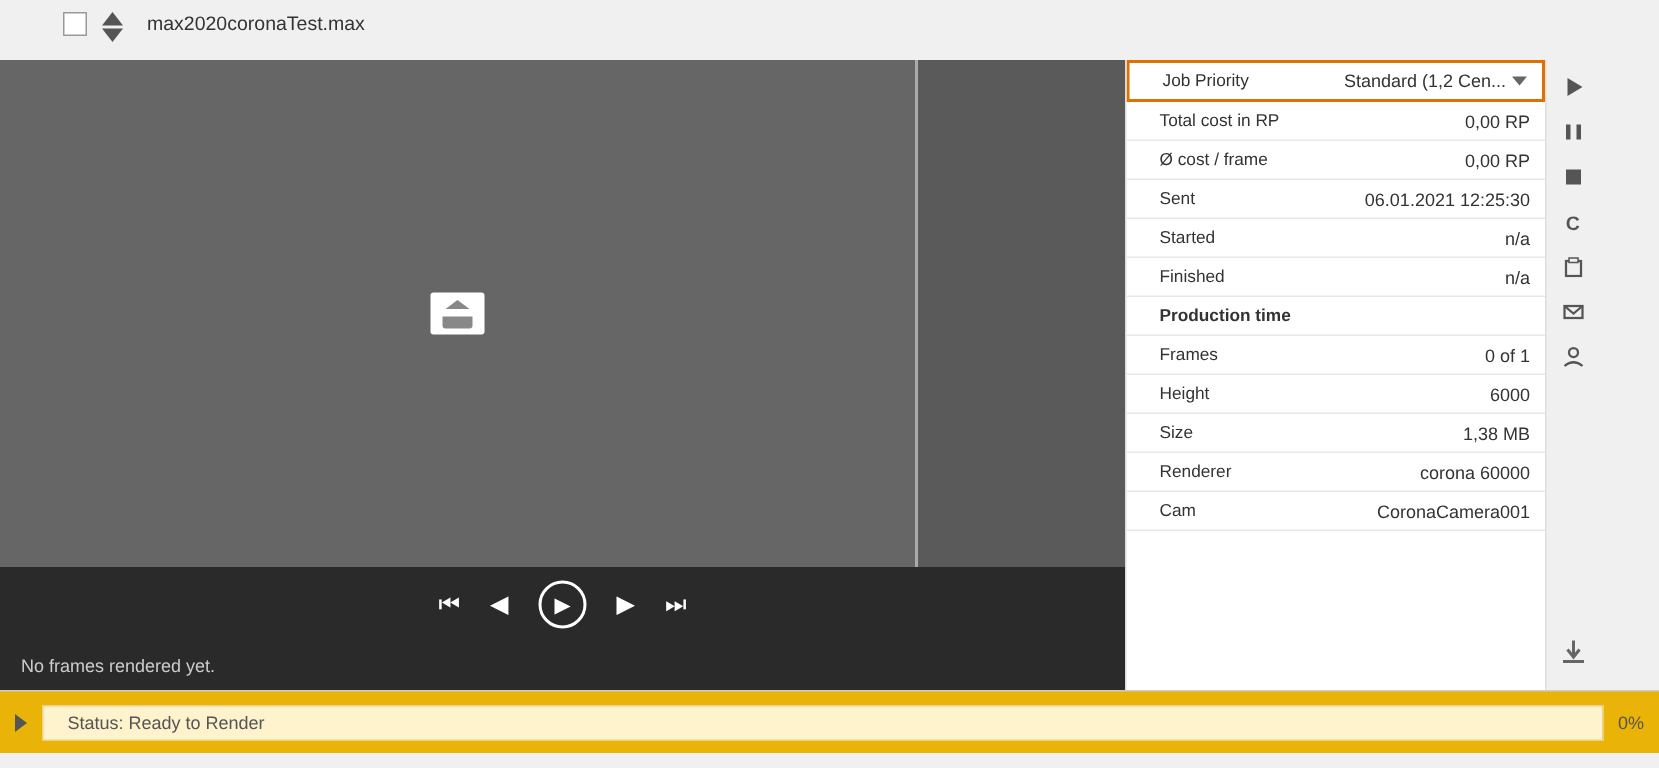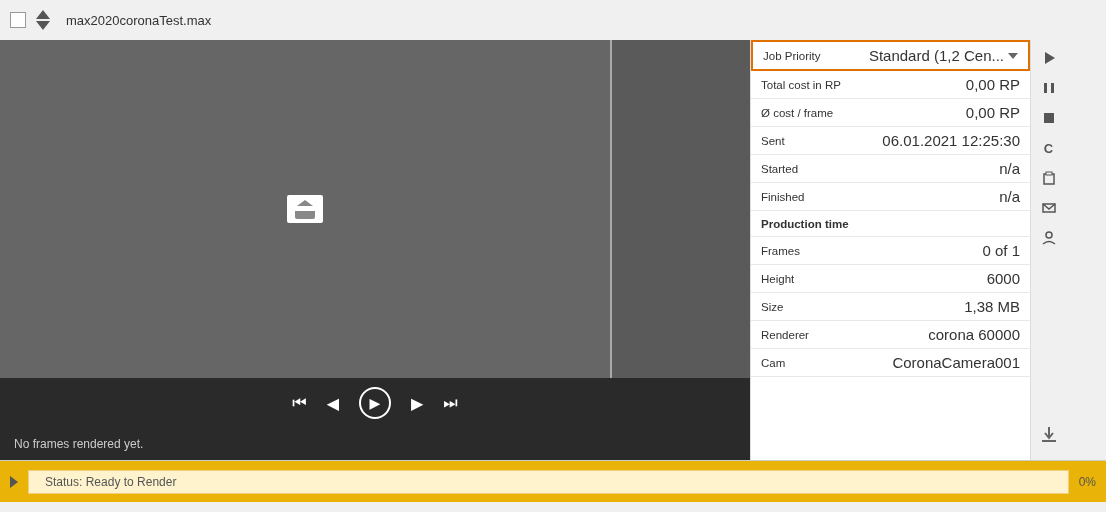--- a/index.html
+++ b/index.html
@@ -7,24 +7,25 @@
       font-family: Arial, sans-serif;
       font-size: 12px;
       background: #f0f0f0;
       width: 1106px;
       height: 512px;
       overflow: hidden;
     }
 
     .top-bar {
       display: flex;
-      align-items: center;
+      align-items: flex-start;
       padding: 8px 10px;
       background: #f0f0f0;
       height: 40px;
+      margin-left: 32px;
     }
     .top-bar-checkbox {
       width: 16px; height: 16px;
       border: 1px solid #999;
       background: white;
       margin-right: 10px;
     }
     .top-bar-arrows {
       display: flex;
       flex-direction: column;
@@ -157,24 +158,25 @@
       border-bottom: 1px solid #e8e8e8;
       min-height: 26px;
     }
     .info-row.highlighted {
       border: 2px solid #e07000;
       background: white;
     }
     .info-label {
       color: #333;
       font-size: 11.5px;
+      margin-left: 12px;
     }
     .info-value {
       color: #333;
-      font-size: 15px;
+      font-size: 12px;
       text-align: right;
     }
     .info-row.section-header .info-label {
       font-weight: bold;
     }
     .job-priority-dropdown {
       display: flex;
       align-items: center;
       gap: 4px;
       cursor: pointer;

